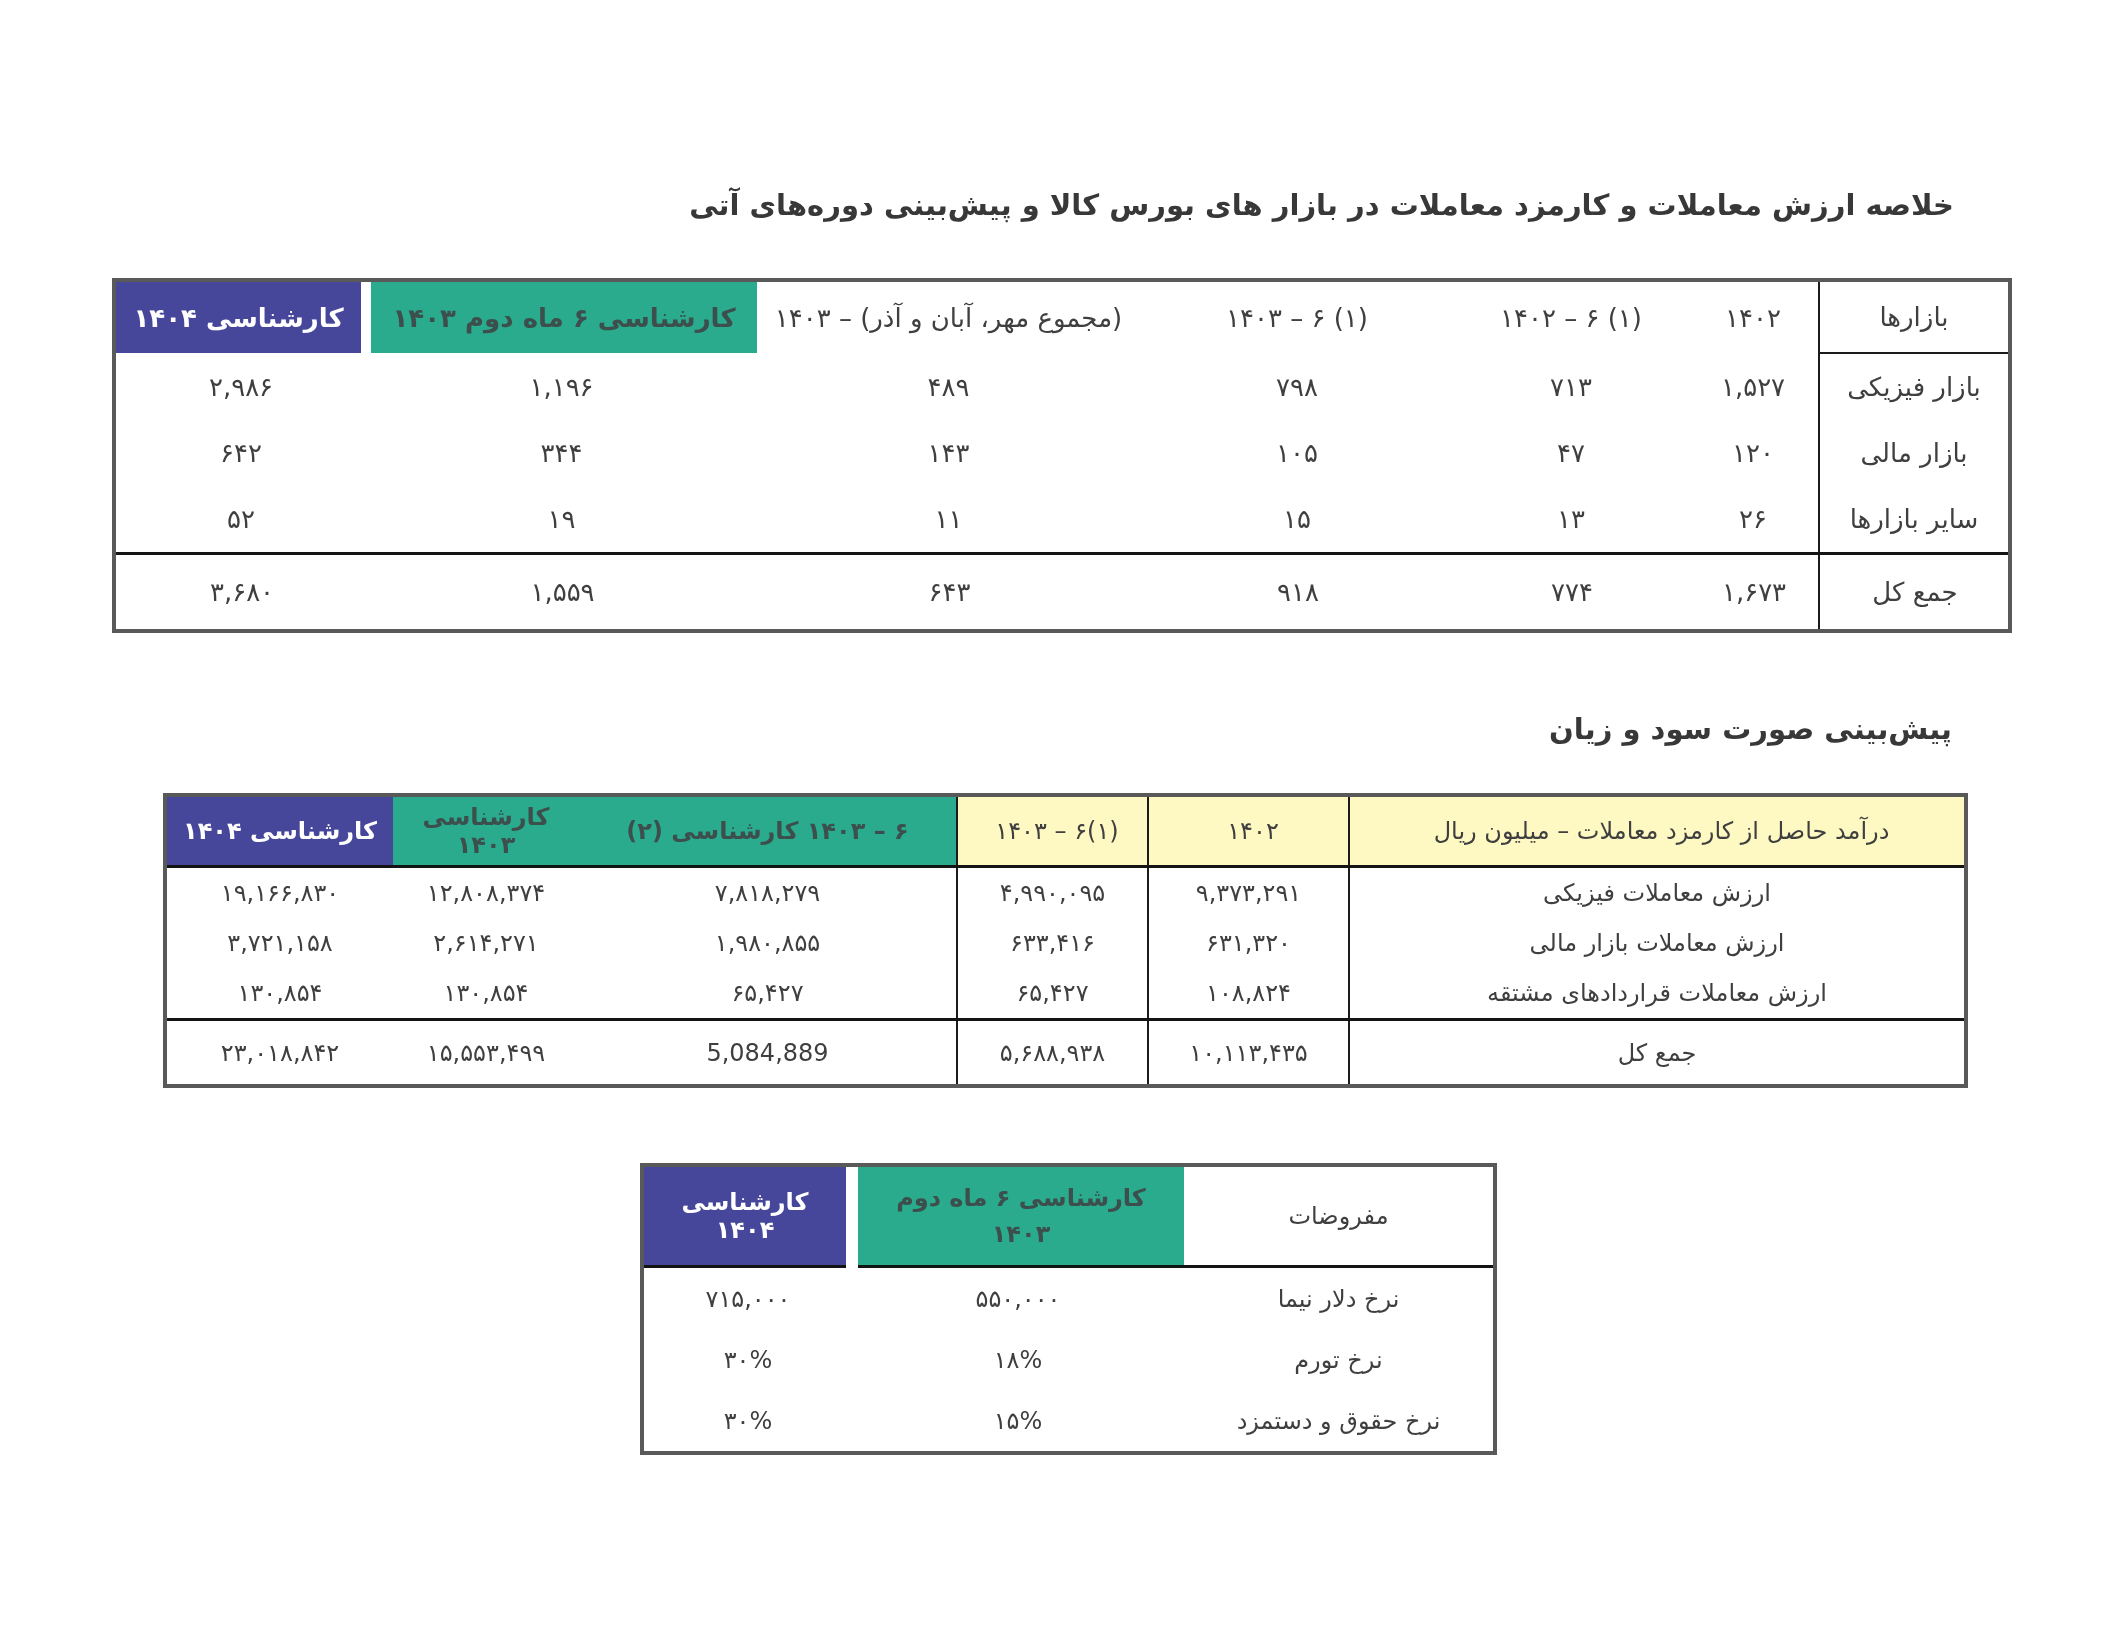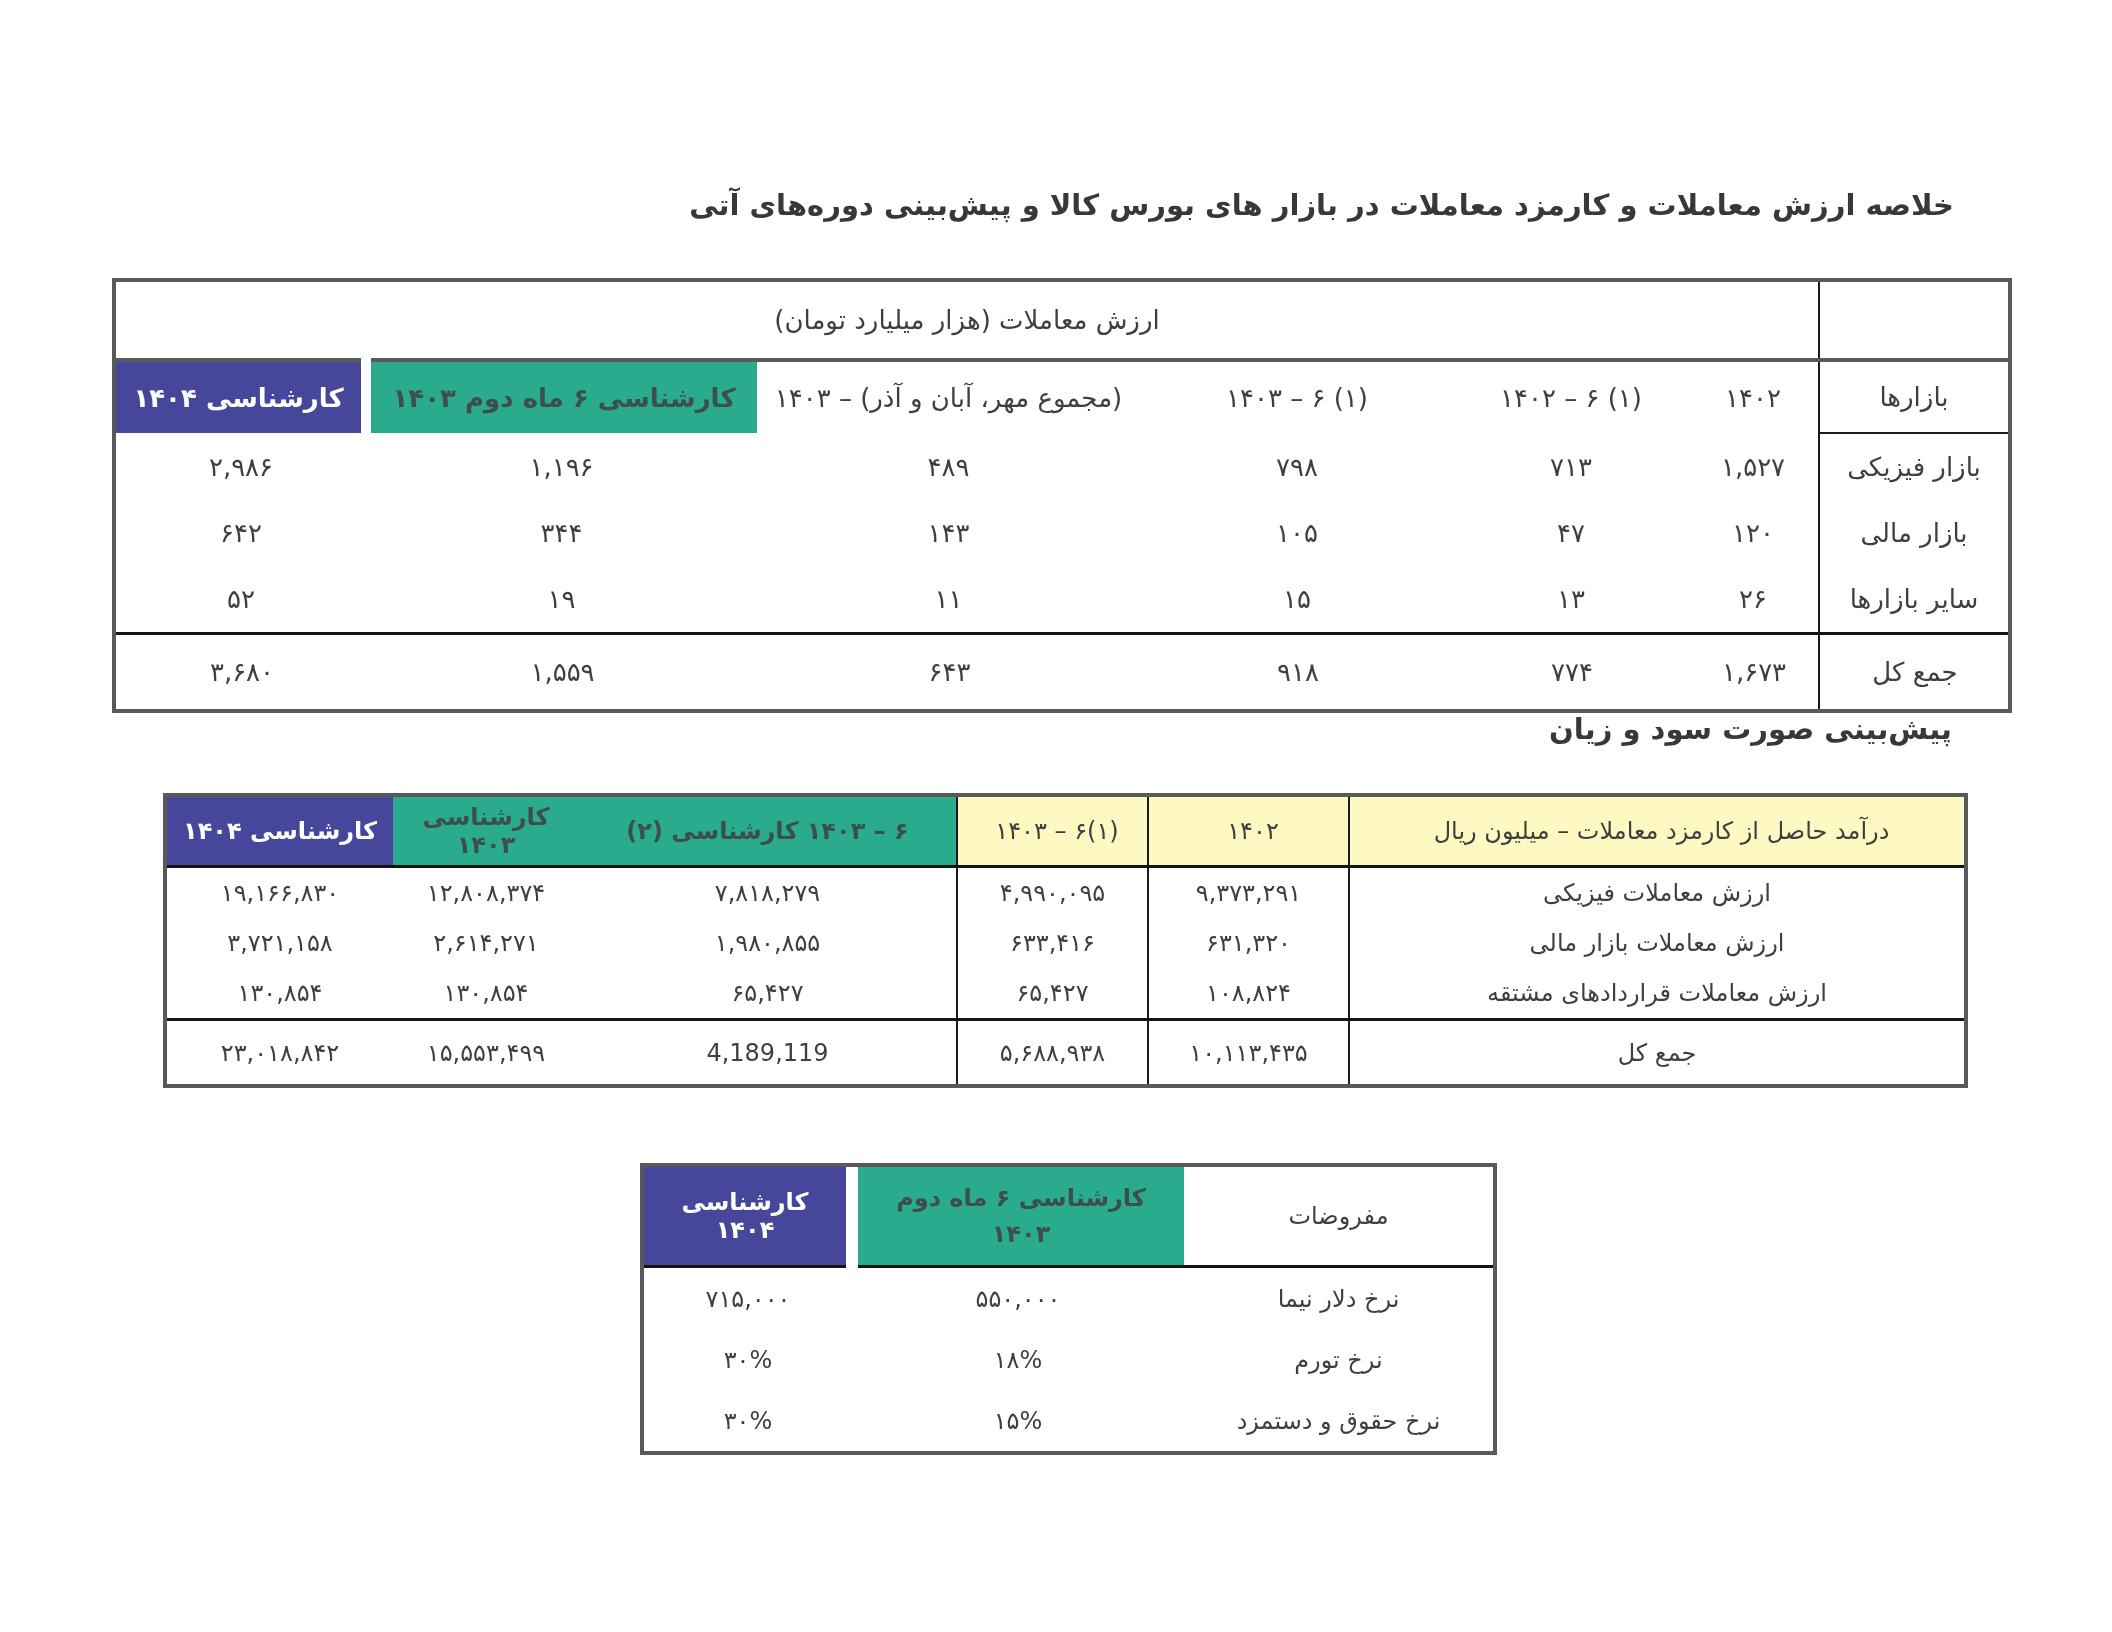--- a/index.html
+++ b/index.html
@@ -77,24 +77,20 @@
     <colgroup>
       <col style="width:189px">
         <col style="width:131px">
         <col style="width:234px">
       <col style="width:314px">
         <col style="width:383px">
         <col style="width:391px">
         <col style="width:250px">
     </colgroup>
     <tbody>
-        <tr class="r-unit">
-      <td class="c-markets"></td>
-      <td colspan="6">ارزش معاملات (هزار میلیارد تومان)</td>
-    </tr>
     <tr class="r-head">
       <td class="c-markets">بازارها</td>
       <td>۱۴۰۲</td>
       <td>(۱) ۶ – ۱۴۰۲</td>
       <td>(۱) ۶ – ۱۴۰۳</td>
       <td>(مجموع مهر، آبان و آذر) – ۱۴۰۳</td>
       <td class="teal">کارشناسی ۶ ماه دوم ۱۴۰۳</td>
       <td class="blue">کارشناسی ۱۴۰۴</td>
     </tr>
     <tr class="r-data">
@@ -179,21 +175,21 @@
       <td class="v-line">۱۰۸,۸۲۴</td>
       <td class="v-line">۶۵,۴۲۷</td>
       <td>۶۵,۴۲۷</td>
       <td>۱۳۰,۸۵۴</td>
       <td>۱۳۰,۸۵۴</td>
     </tr>
     <tr class="r-total">
       <td class="v-line">جمع کل</td>
       <td class="v-line">۱۰,۱۱۳,۴۳۵</td>
       <td class="v-line">۵,۶۸۸,۹۳۸</td>
-      <td>4,189,119</td>
+      <td>5,084,889</td>
       <td>۱۵,۵۵۳,۴۹۹</td>
       <td>۲۳,۰۱۸,۸۴۲</td>
     </tr>
   </tbody>
     </table>
 </div>
 
 <div id="table3wrap" class="tblwrap">
   <table id="table3">
     <colgroup>

